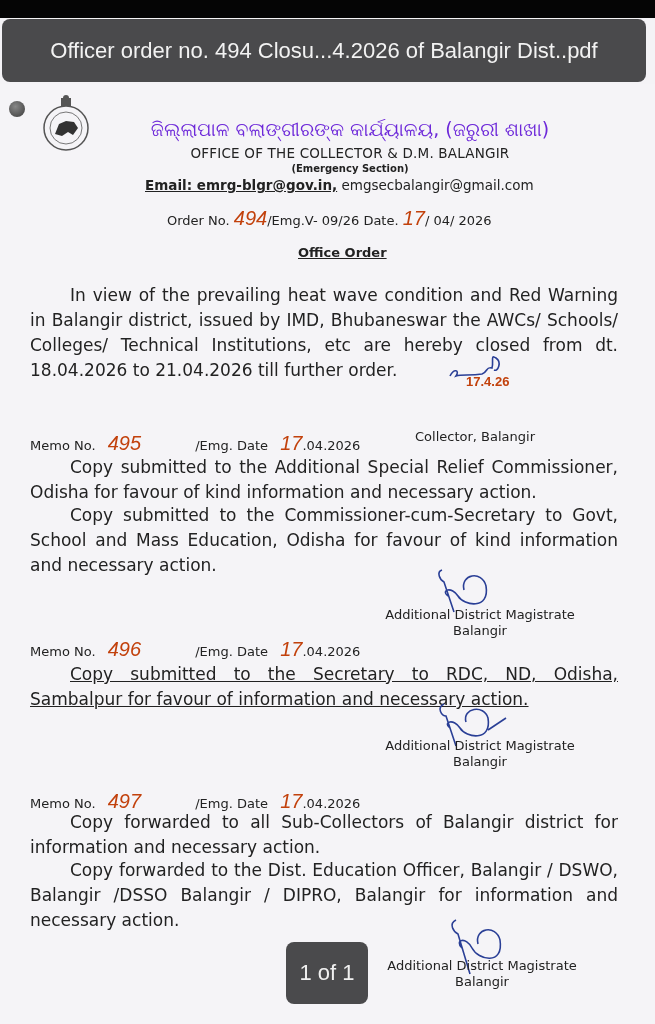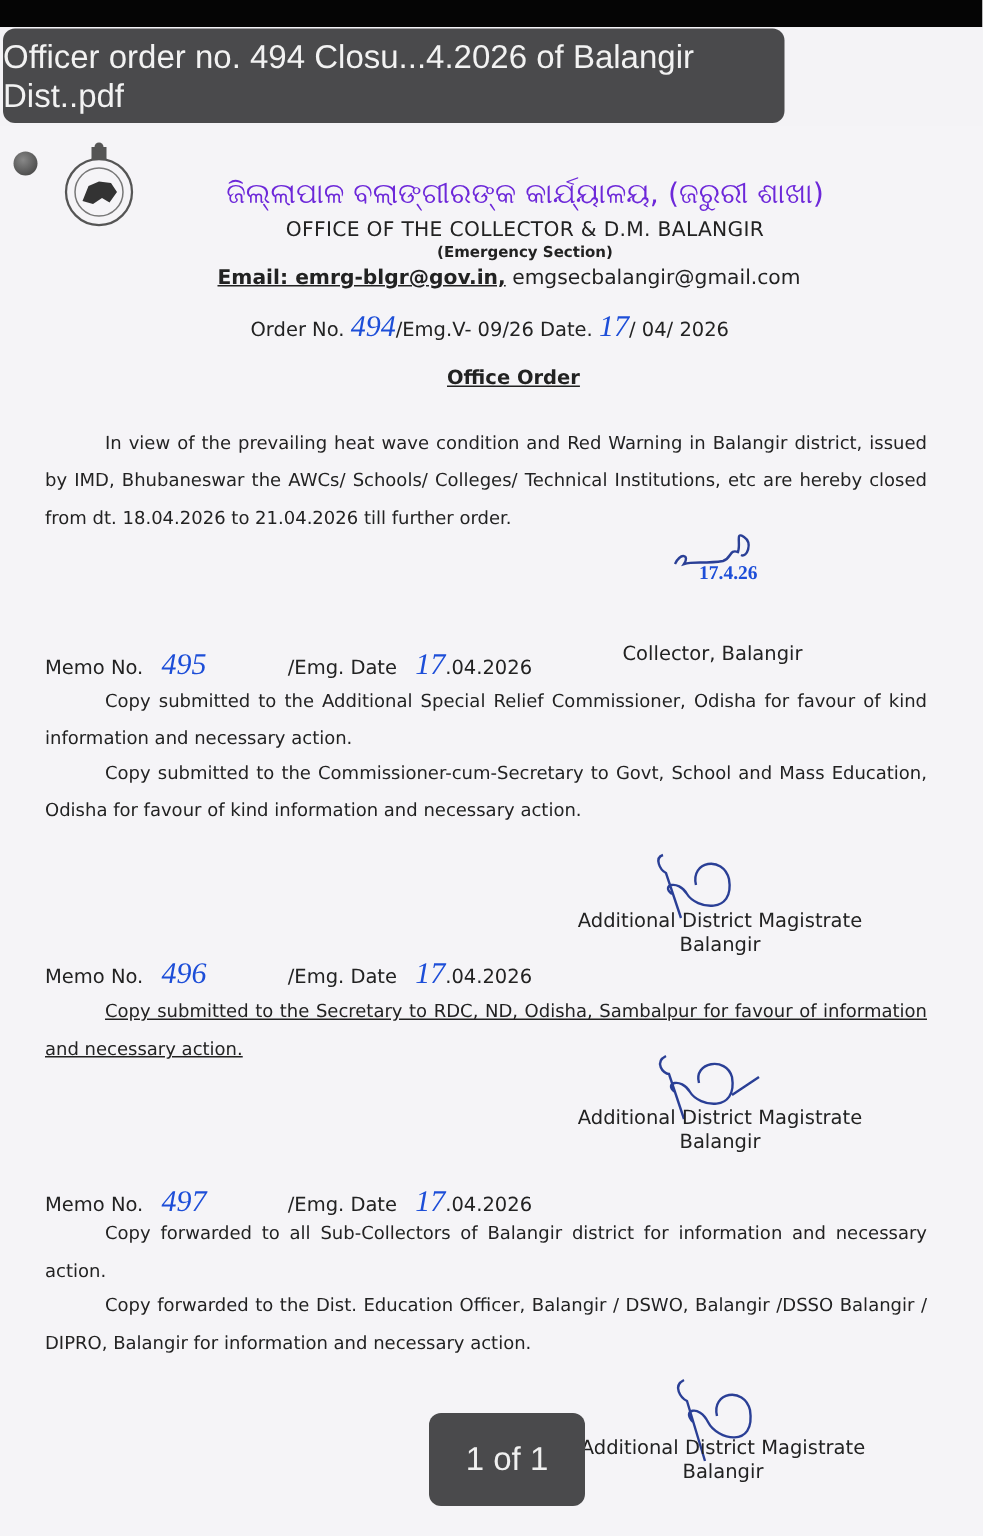--- a/index.html
+++ b/index.html
@@ -1,33 +1,33 @@
 <!DOCTYPE html>
 <html><head>
 <meta charset="utf-8">
 <style>
   html,body{margin:0;padding:0;}
   body{width:655px;height:1024px;background:#f4f3f6;position:relative;overflow:hidden;font-family:"DejaVu Sans",sans-serif;color:#222;}
   .topbar{position:absolute;left:0;top:0;width:655px;height:18px;background:#050505;}
-  .titlebar{position:absolute;left:2px;top:19px;width:521px;height:63px;background:#4a4a4c;border-radius:8px;display:flex;align-items:center;justify-content:center;color:#f2f2f2;font-family:"Liberation Sans",sans-serif;font-size:22px;}
+  .titlebar{position:absolute;left:2px;top:19px;width:644px;height:63px;background:#4a4a4c;border-radius:8px;display:flex;align-items:center;justify-content:center;color:#f2f2f2;font-family:"Liberation Sans",sans-serif;font-size:22px;}
   .page{position:absolute;left:0;top:84px;width:655px;height:940px;background:#f5f4f7;}
   .dot{position:absolute;left:9px;top:101px;width:16px;height:16px;border-radius:50%;background:radial-gradient(circle at 40% 35%,#888,#3a3a3a);}
   .emblem{position:absolute;left:26px;top:94px;width:72px;height:58px;}
   .hdr{position:absolute;text-align:center;left:140px;width:420px;}
   .odia{top:118px;font-size:19px;color:#6d28d9;font-family:"DejaVu Sans",sans-serif;}
   .off{top:145px;font-size:13.5px;font-weight:normal;letter-spacing:0.2px;}
   .sec{top:163px;font-size:10px;font-weight:bold;}
   .email{position:absolute;top:177px;left:145px;font-size:13.5px;}
   .email .u{text-decoration:underline;font-weight:bold;}
   .line{position:absolute;font-size:13px;white-space:nowrap;}
-  .hand{font-family:Liberation Serif, serif;color:#1d4ed8;font-size:20px;font-style:italic;}
-  .para{position:absolute;left:30px;width:588px;font-size:12px;line-height:25px;text-align:justify;}
+  .hand{font-family:Liberation Sans, sans-serif;color:#c2410c;font-size:20px;font-style:italic;}
+  .para{position:absolute;left:30px;width:588px;font-size:17px;line-height:25px;text-align:justify;}
   .ind{display:inline-block;width:40px;}
   .sig{position:absolute;font-size:13px;text-align:center;line-height:16px;}
-  .pagebadge{position:absolute;left:286px;top:942px;width:104px;height:62px;background:#4a4a4c;border-radius:8px;color:#f0f0f0;font-family:"Liberation Sans",sans-serif;font-size:22px;display:flex;align-items:center;justify-content:center;}
+  .pagebadge{position:absolute;left:286px;top:942px;width:82px;height:62px;background:#4a4a4c;border-radius:8px;color:#f0f0f0;font-family:"Liberation Sans",sans-serif;font-size:22px;display:flex;align-items:center;justify-content:center;}
   svg.sigmark{position:absolute;}
 </style>
 </head>
 <body>
 
 <div class="topbar"></div>
 <div class="titlebar">
   <span>Officer order no. 494 Closu...4.2026 of Balangir Dist..pdf</span>
 </div>
 

